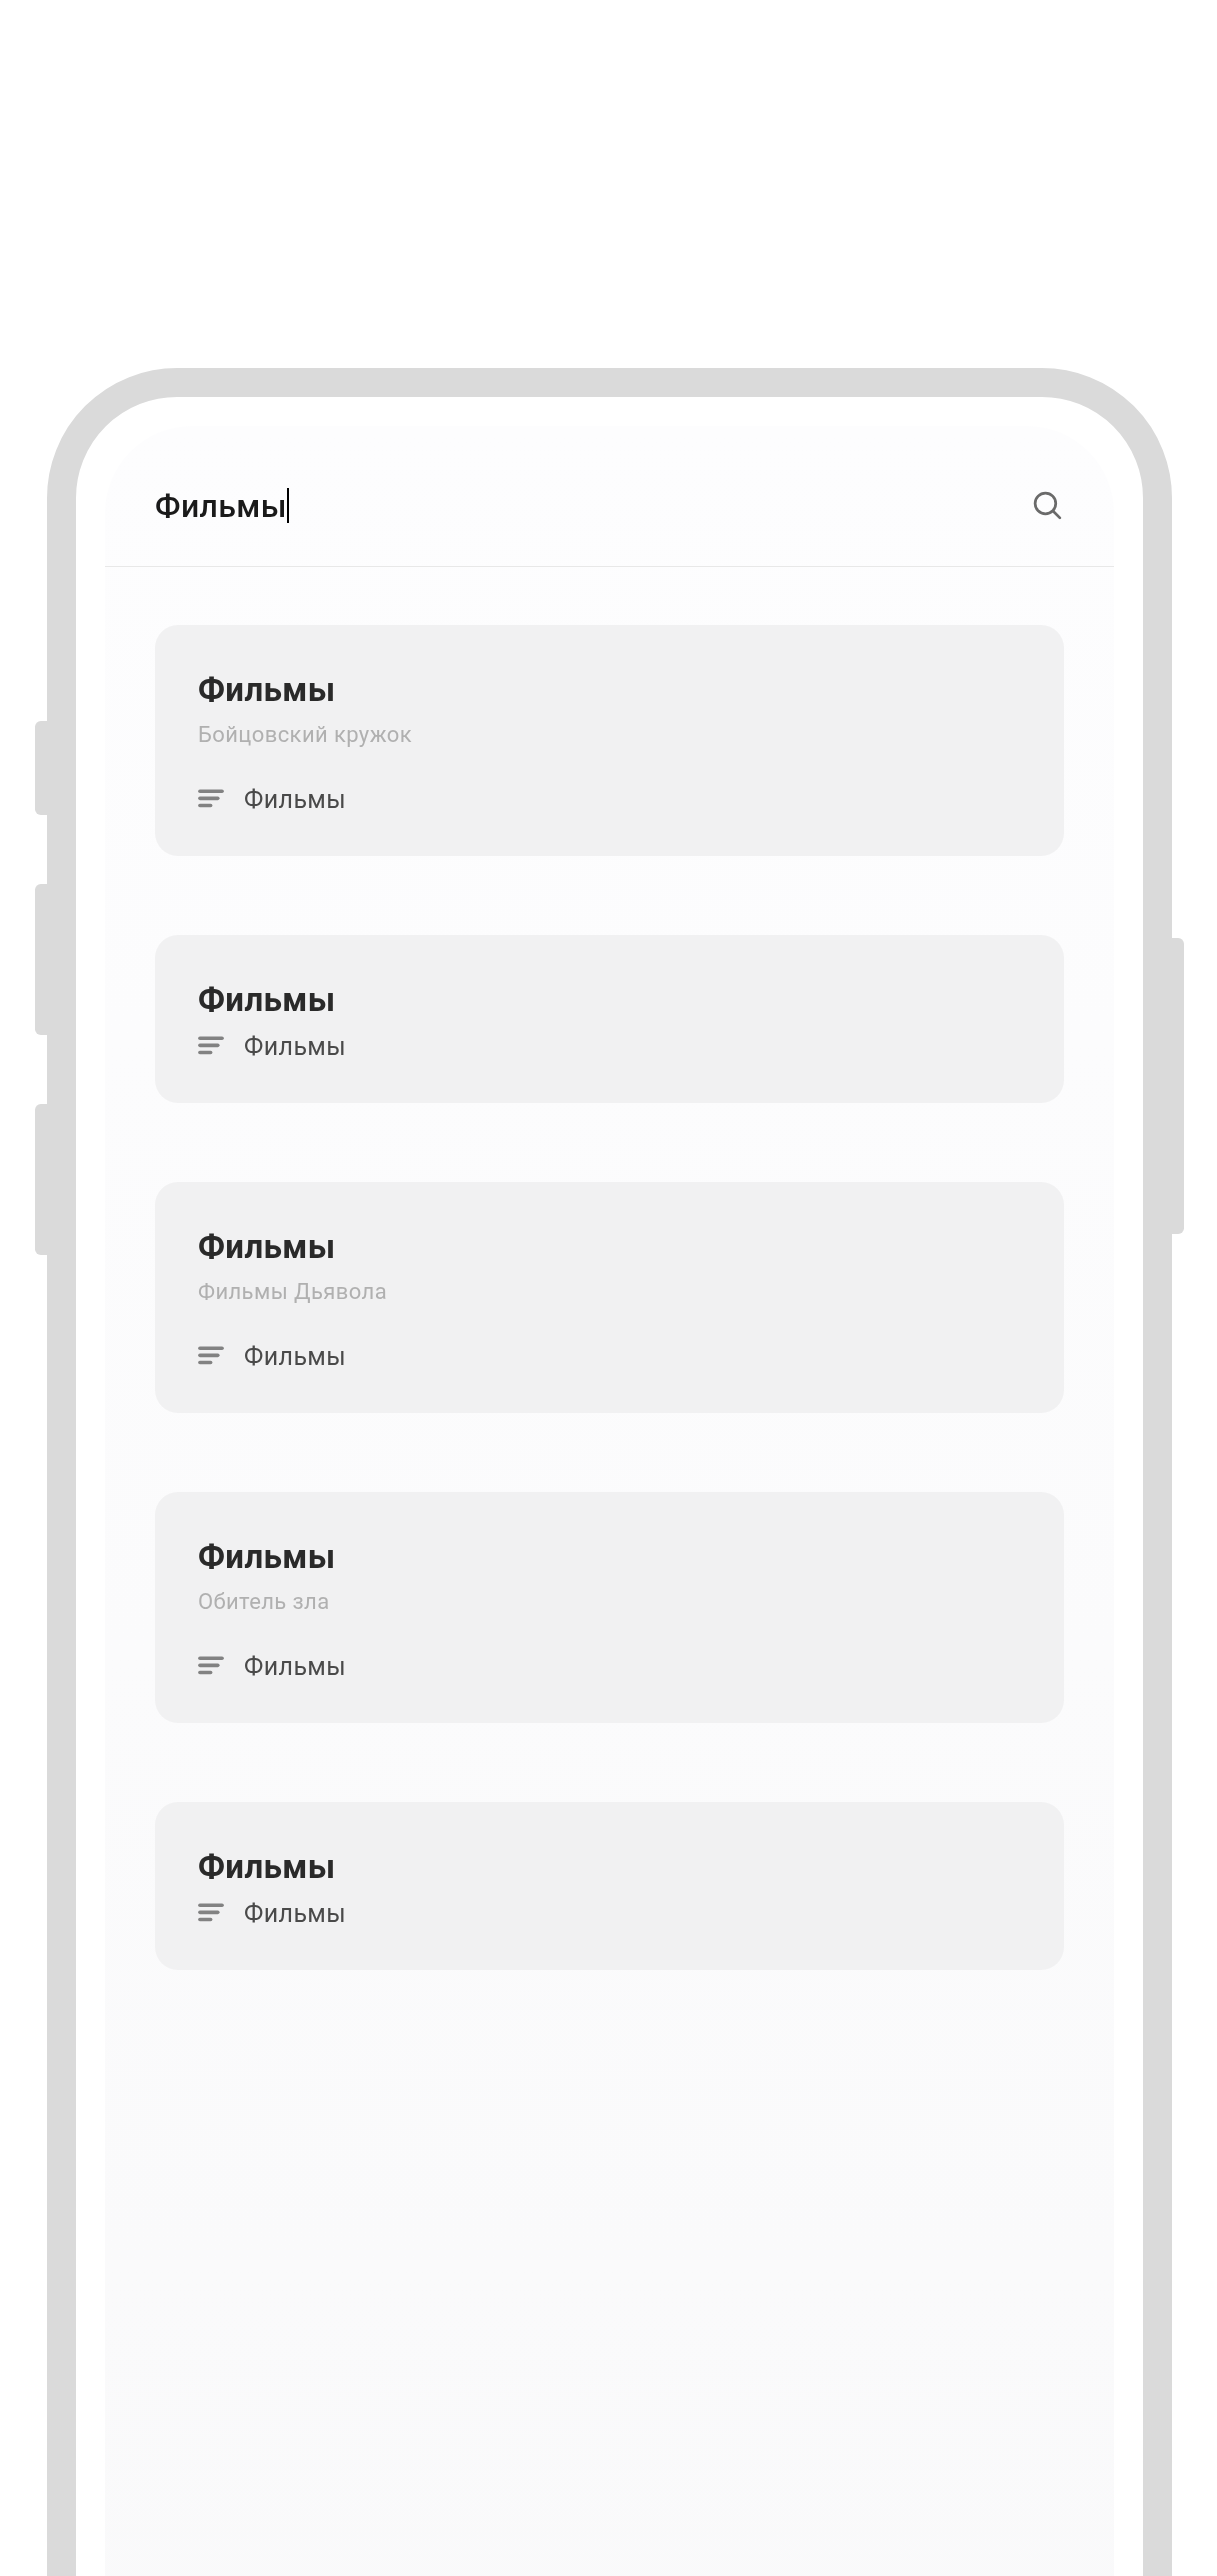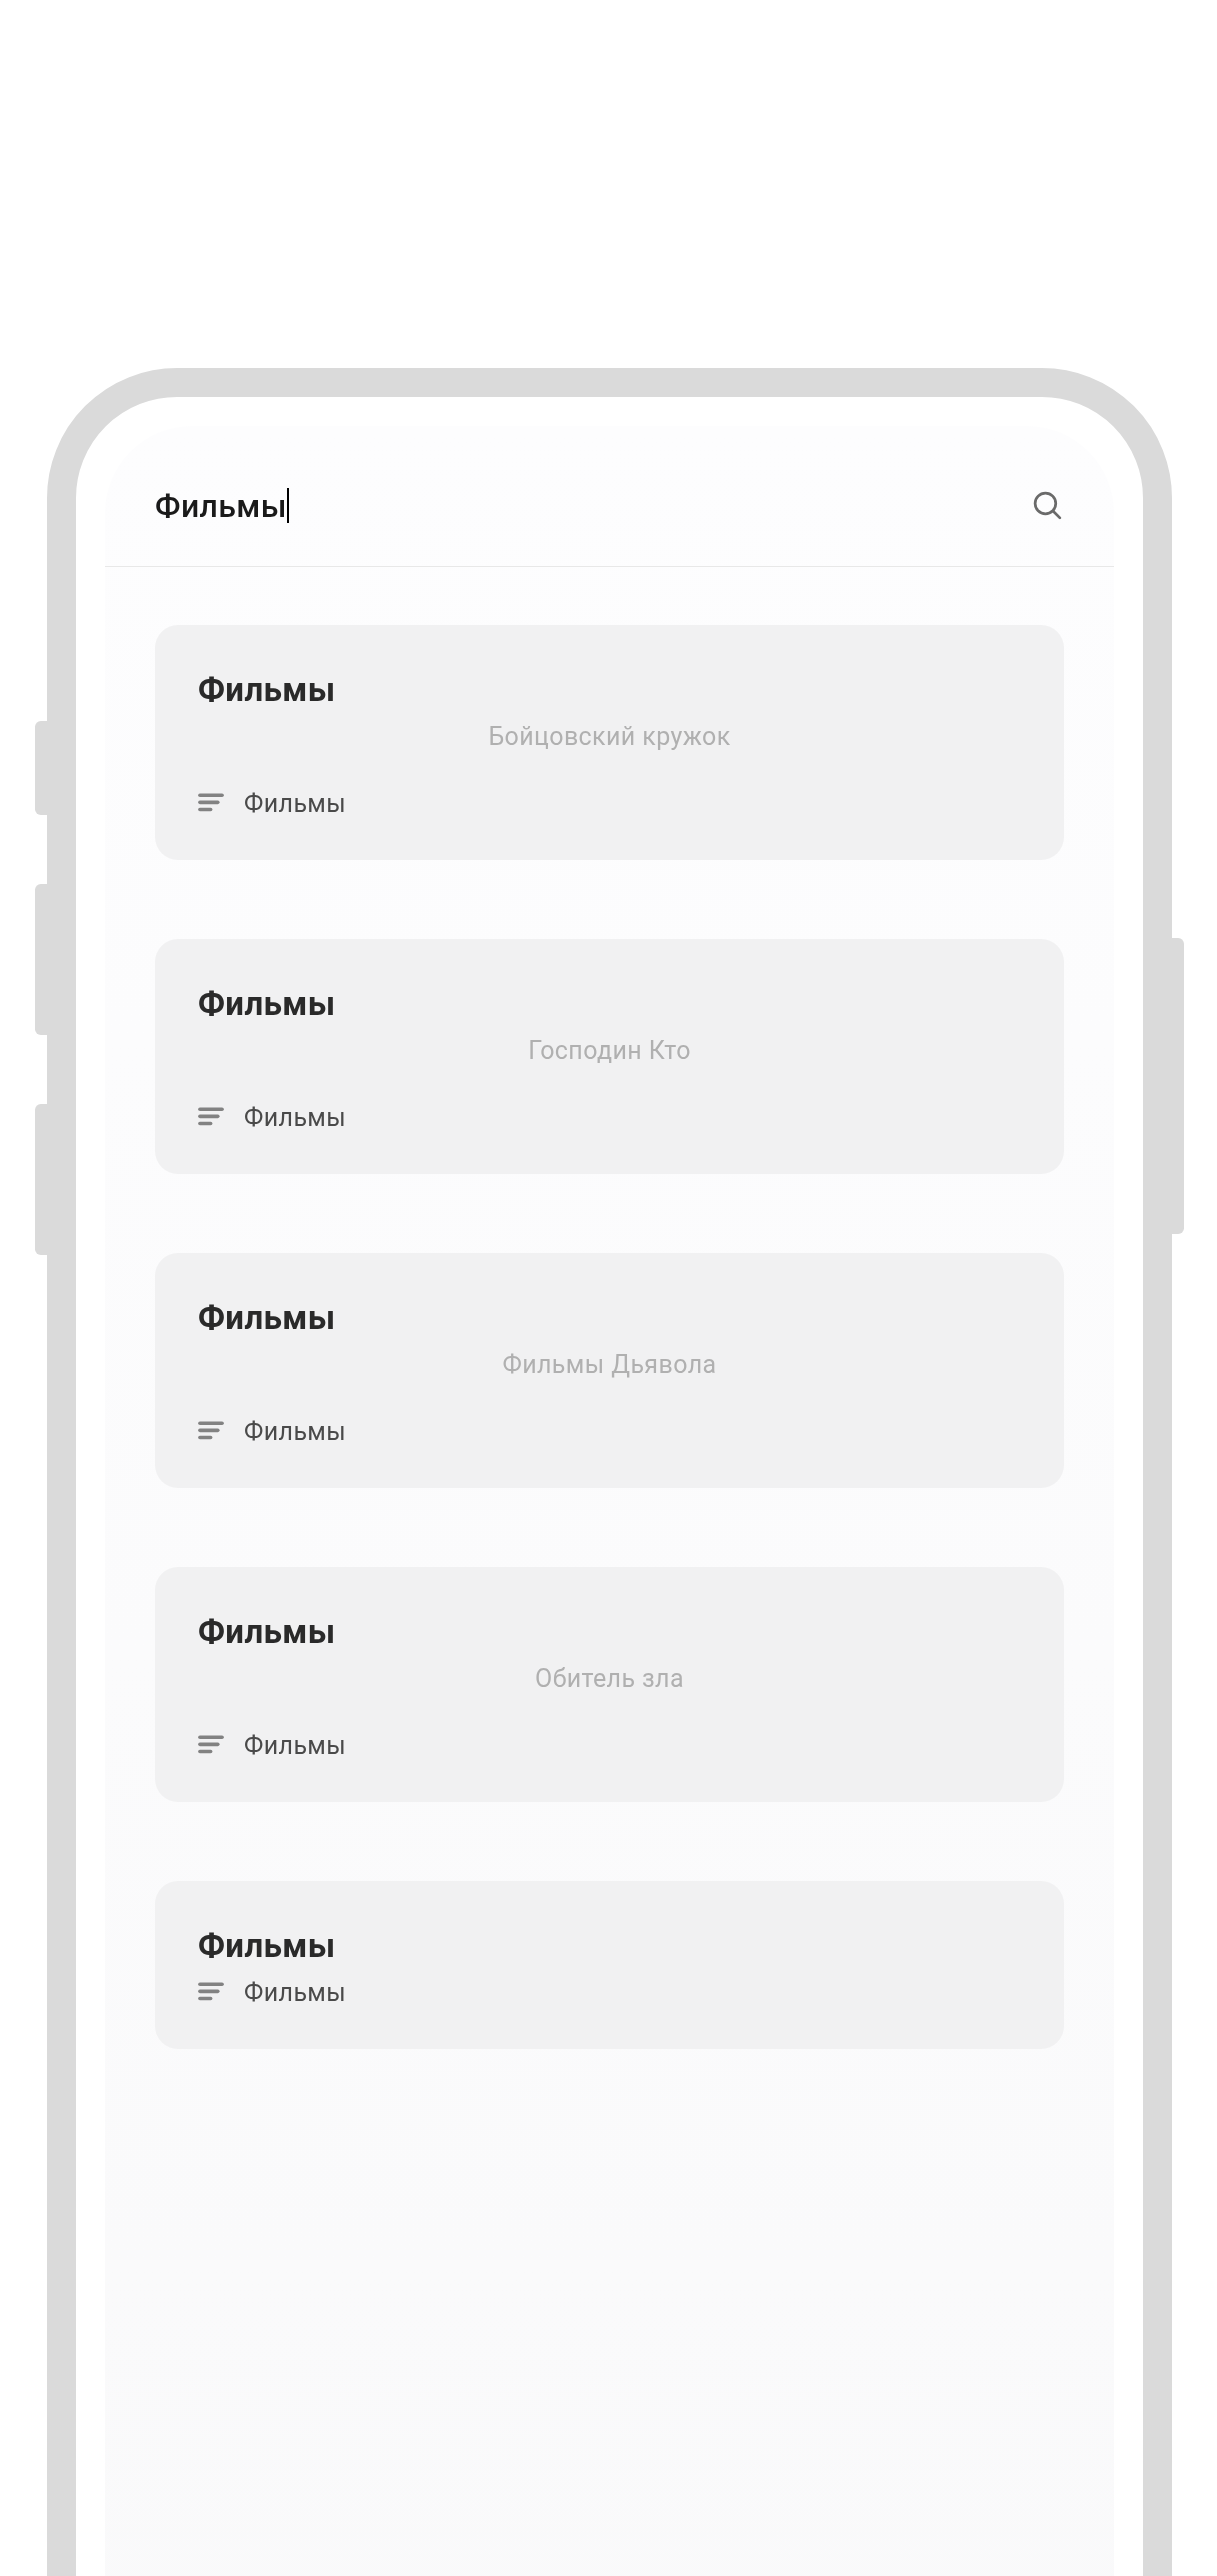--- a/index.html
+++ b/index.html
@@ -126,26 +126,25 @@
   
   .card-title {
     font-size: 33px;
     font-weight: 700;
     color: #2a2a2a;
     margin-bottom: 13px;
     letter-spacing: 0.4px;
   }
   
   .card-subtitle {
-    font-size: 25px;
+    font-size: 22px;
     font-weight: 400;
     color: #b0b0b0;
     margin-bottom: 38px;
     letter-spacing: 0.4px;
-    text-align: center;
   }
   
   .card-tag {
     display: flex;
     align-items: center;
     gap: 20px;
   }
   
   .list-icon svg {
     width: 26px;
@@ -213,21 +212,20 @@
               <rect x="0" y="12" width="30" height="5" rx="2.5" fill="#828282"></rect>
               <rect x="0" y="22" width="20" height="5" rx="2.5" fill="#828282"></rect>
             </svg>
           </span>
           <span class="card-tag-text">Фильмы</span>
         </div>
       </div>
 
       <div class="card">
         <div class="card-title">Фильмы</div>
-        <div class="card-subtitle">Господин Кто</div>
         <div class="card-tag">
           <span class="list-icon">
             <svg viewBox="0 0 36 28" fill="none">
               <rect x="0" y="2" width="36" height="5" rx="2.5" fill="#828282"></rect>
               <rect x="0" y="12" width="30" height="5" rx="2.5" fill="#828282"></rect>
               <rect x="0" y="22" width="20" height="5" rx="2.5" fill="#828282"></rect>
             </svg>
           </span>
           <span class="card-tag-text">Фильмы</span>
         </div>

